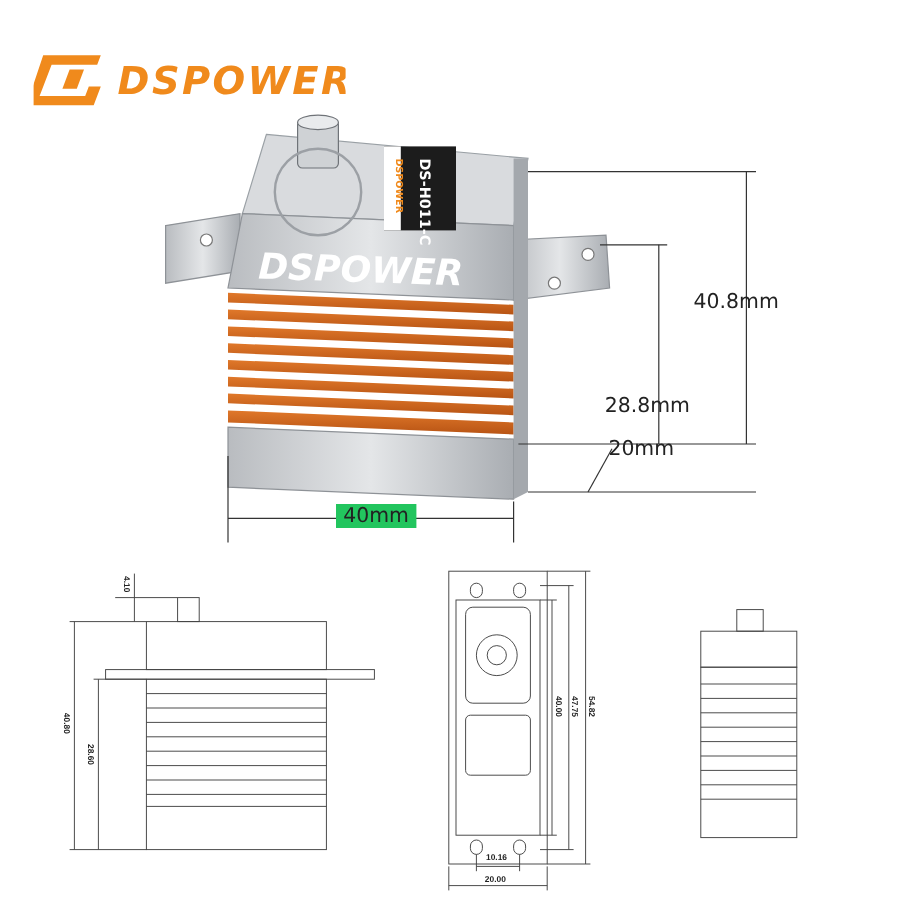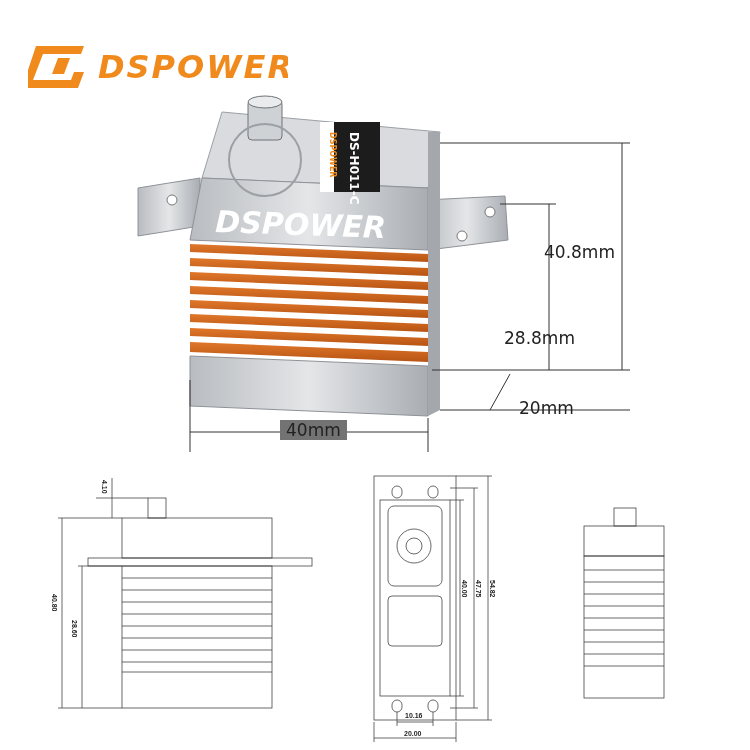--- a/index.html
+++ b/index.html
@@ -79,24 +79,24 @@
     <line x1="549" y1="204" x2="549" y2="370"></line>
     <line x1="432" y1="370" x2="630" y2="370"></line>
     <line x1="440" y1="410" x2="630" y2="410"></line>
     <line x1="490" y1="410" x2="510" y2="374"></line>
     <line x1="190" y1="380" x2="190" y2="452"></line>
     <line x1="428" y1="418" x2="428" y2="452"></line>
     <line x1="190" y1="432" x2="428" y2="432"></line>
   </g>
 </svg>
 
-<div class="dim-label" style="left:544px;top:242px;">40.8mm</div>
+<div class="dim-label" style="left:578px;top:242px;">40.8mm</div>
 <div class="dim-label" style="left:504px;top:286px;margin-top:42px;">28.8mm</div>
-<div class="dim-label" style="left:507px;top:398px;margin-left:12px;">20mm</div>
-<div class="dim-label" style="left:280px;top:420px;background:#737373;padding:0 6px;">40mm</div>
+<div class="dim-label" style="left:507px;top:364px;">20mm</div>
+<div class="dim-label" style="left:280px;top:420px;background:#22c55e;padding:0 6px;">40mm</div>
 
 <svg class="abs drawings" viewBox="0 460 750 290" style="pointer-events:none">
   <g stroke="#444" stroke-width="0.8" fill="none">
 
     <rect x="148" y="498" width="18" height="20"></rect>
     <rect x="122" y="518" width="150" height="40"></rect>
     <rect x="88" y="558" width="224" height="8"></rect>
     <rect x="122" y="566" width="150" height="142"></rect>
     <line x1="122" y1="578" x2="272" y2="578"></line>
     <line x1="122" y1="590" x2="272" y2="590"></line>

